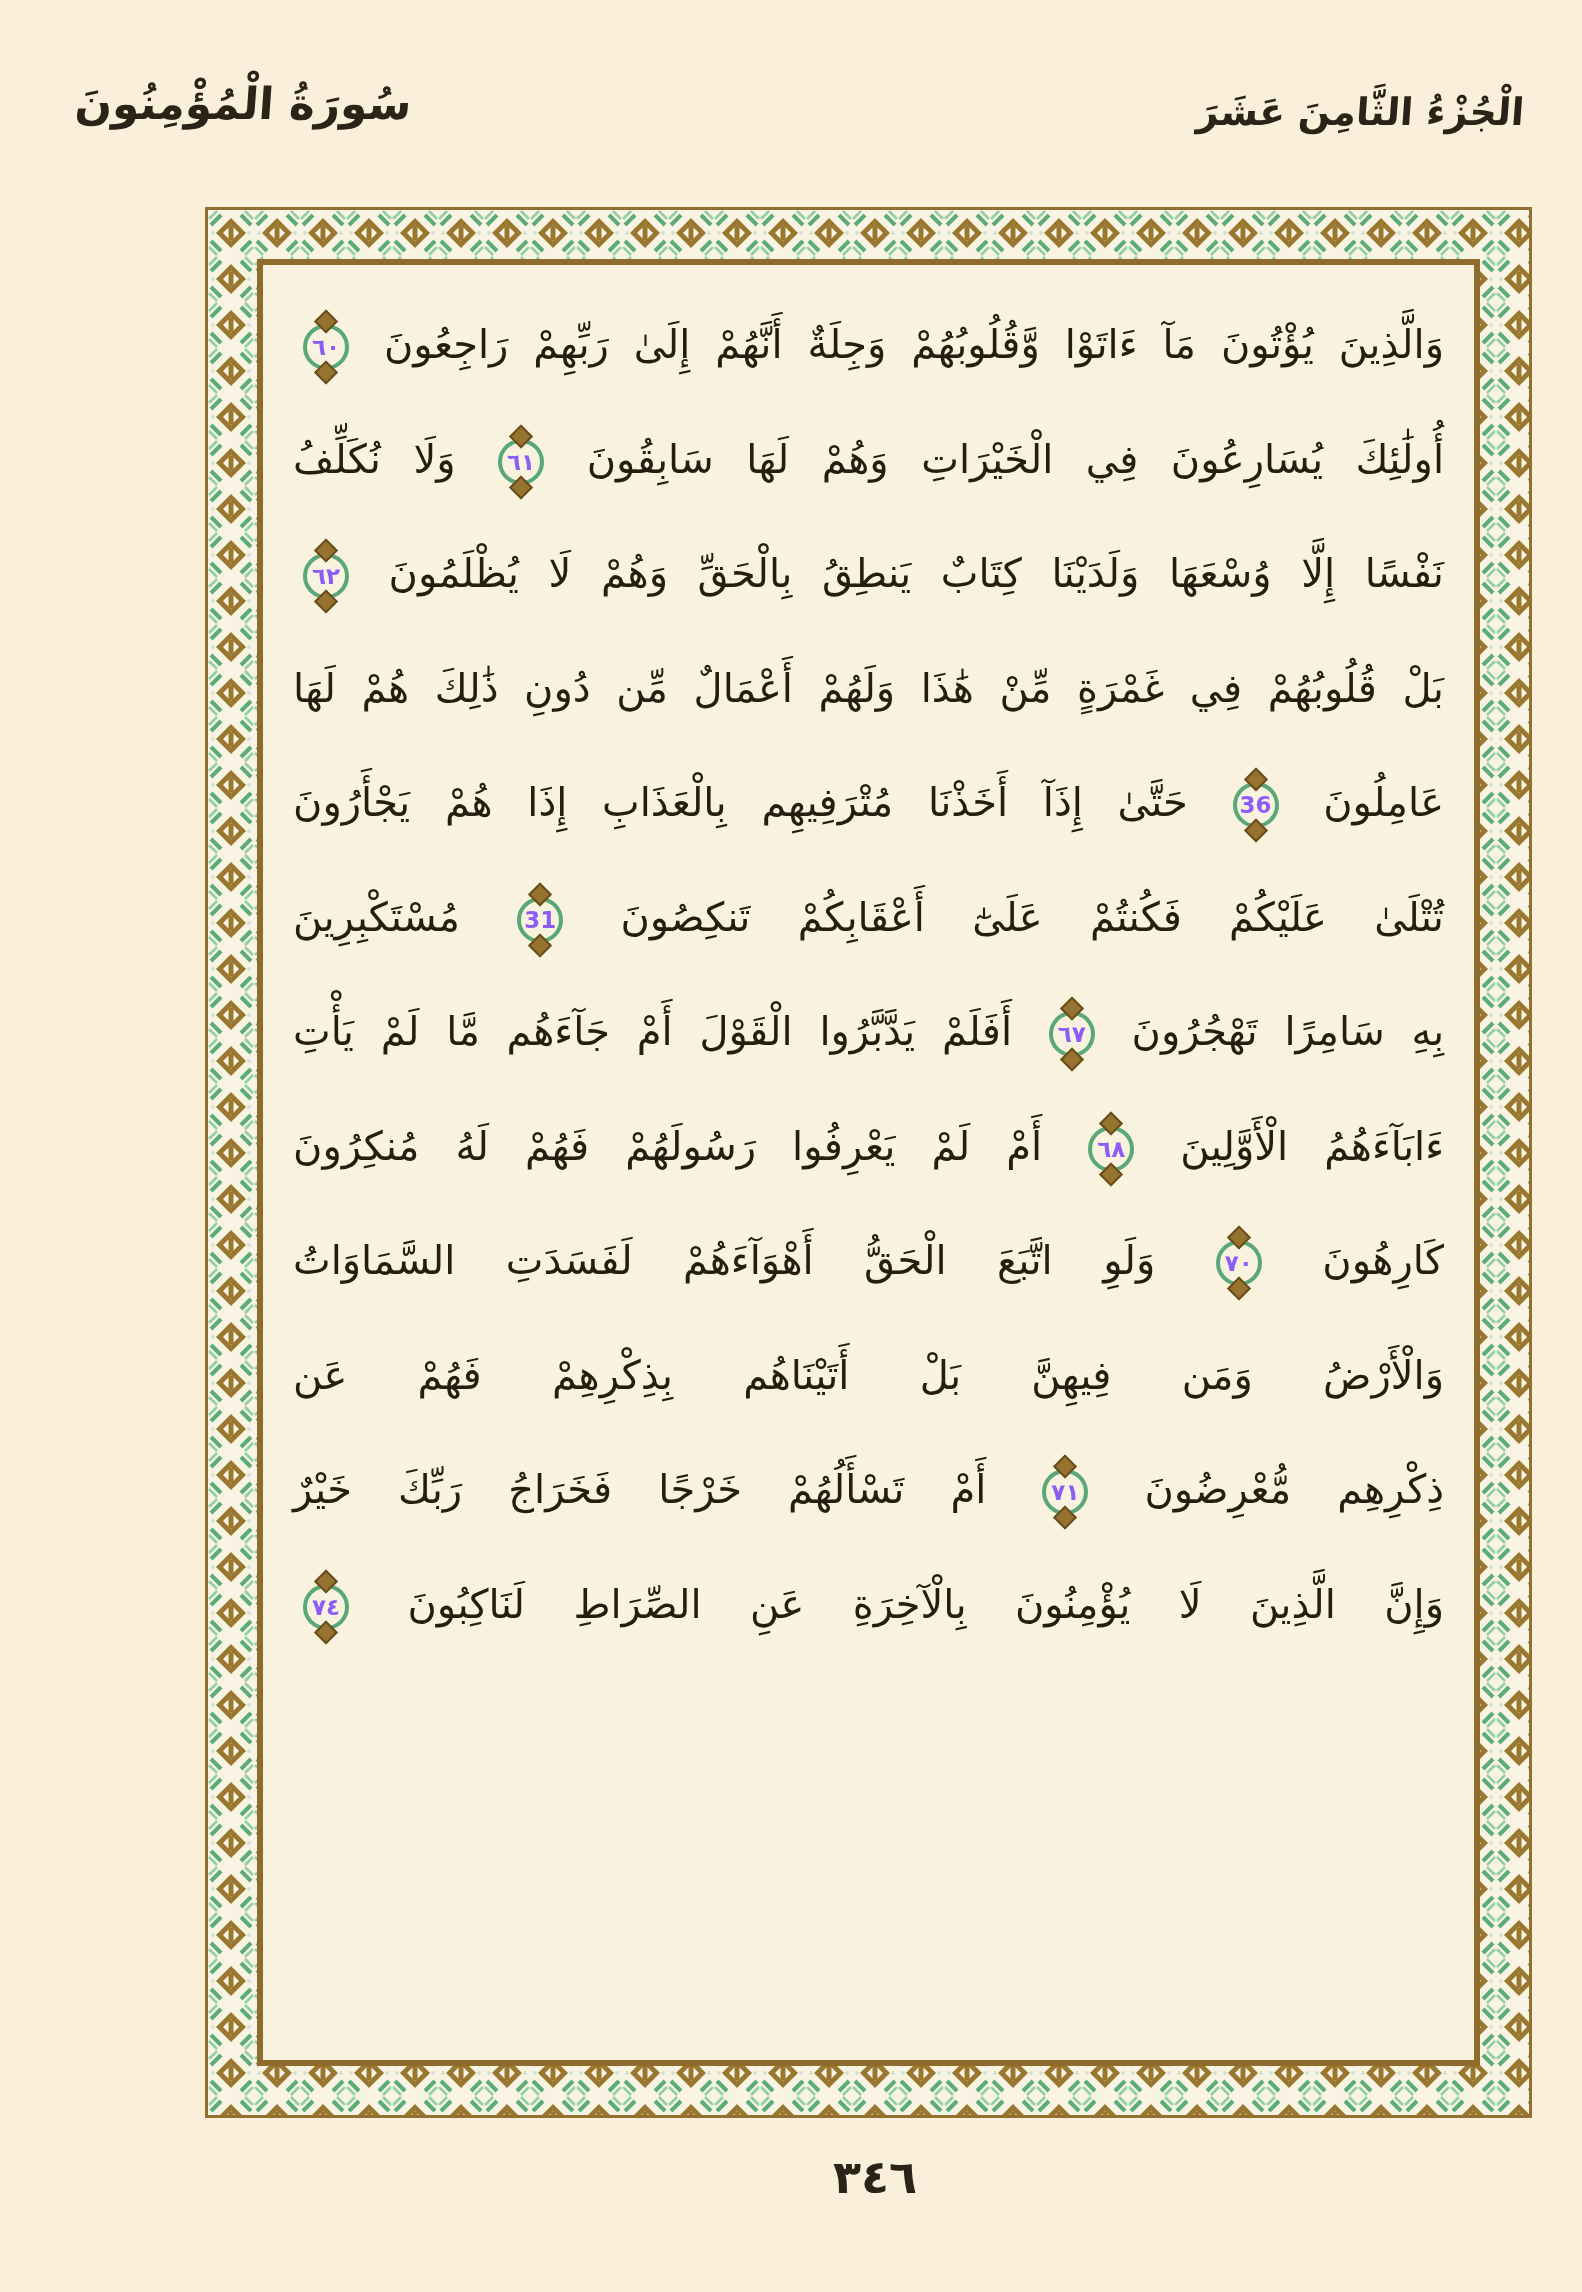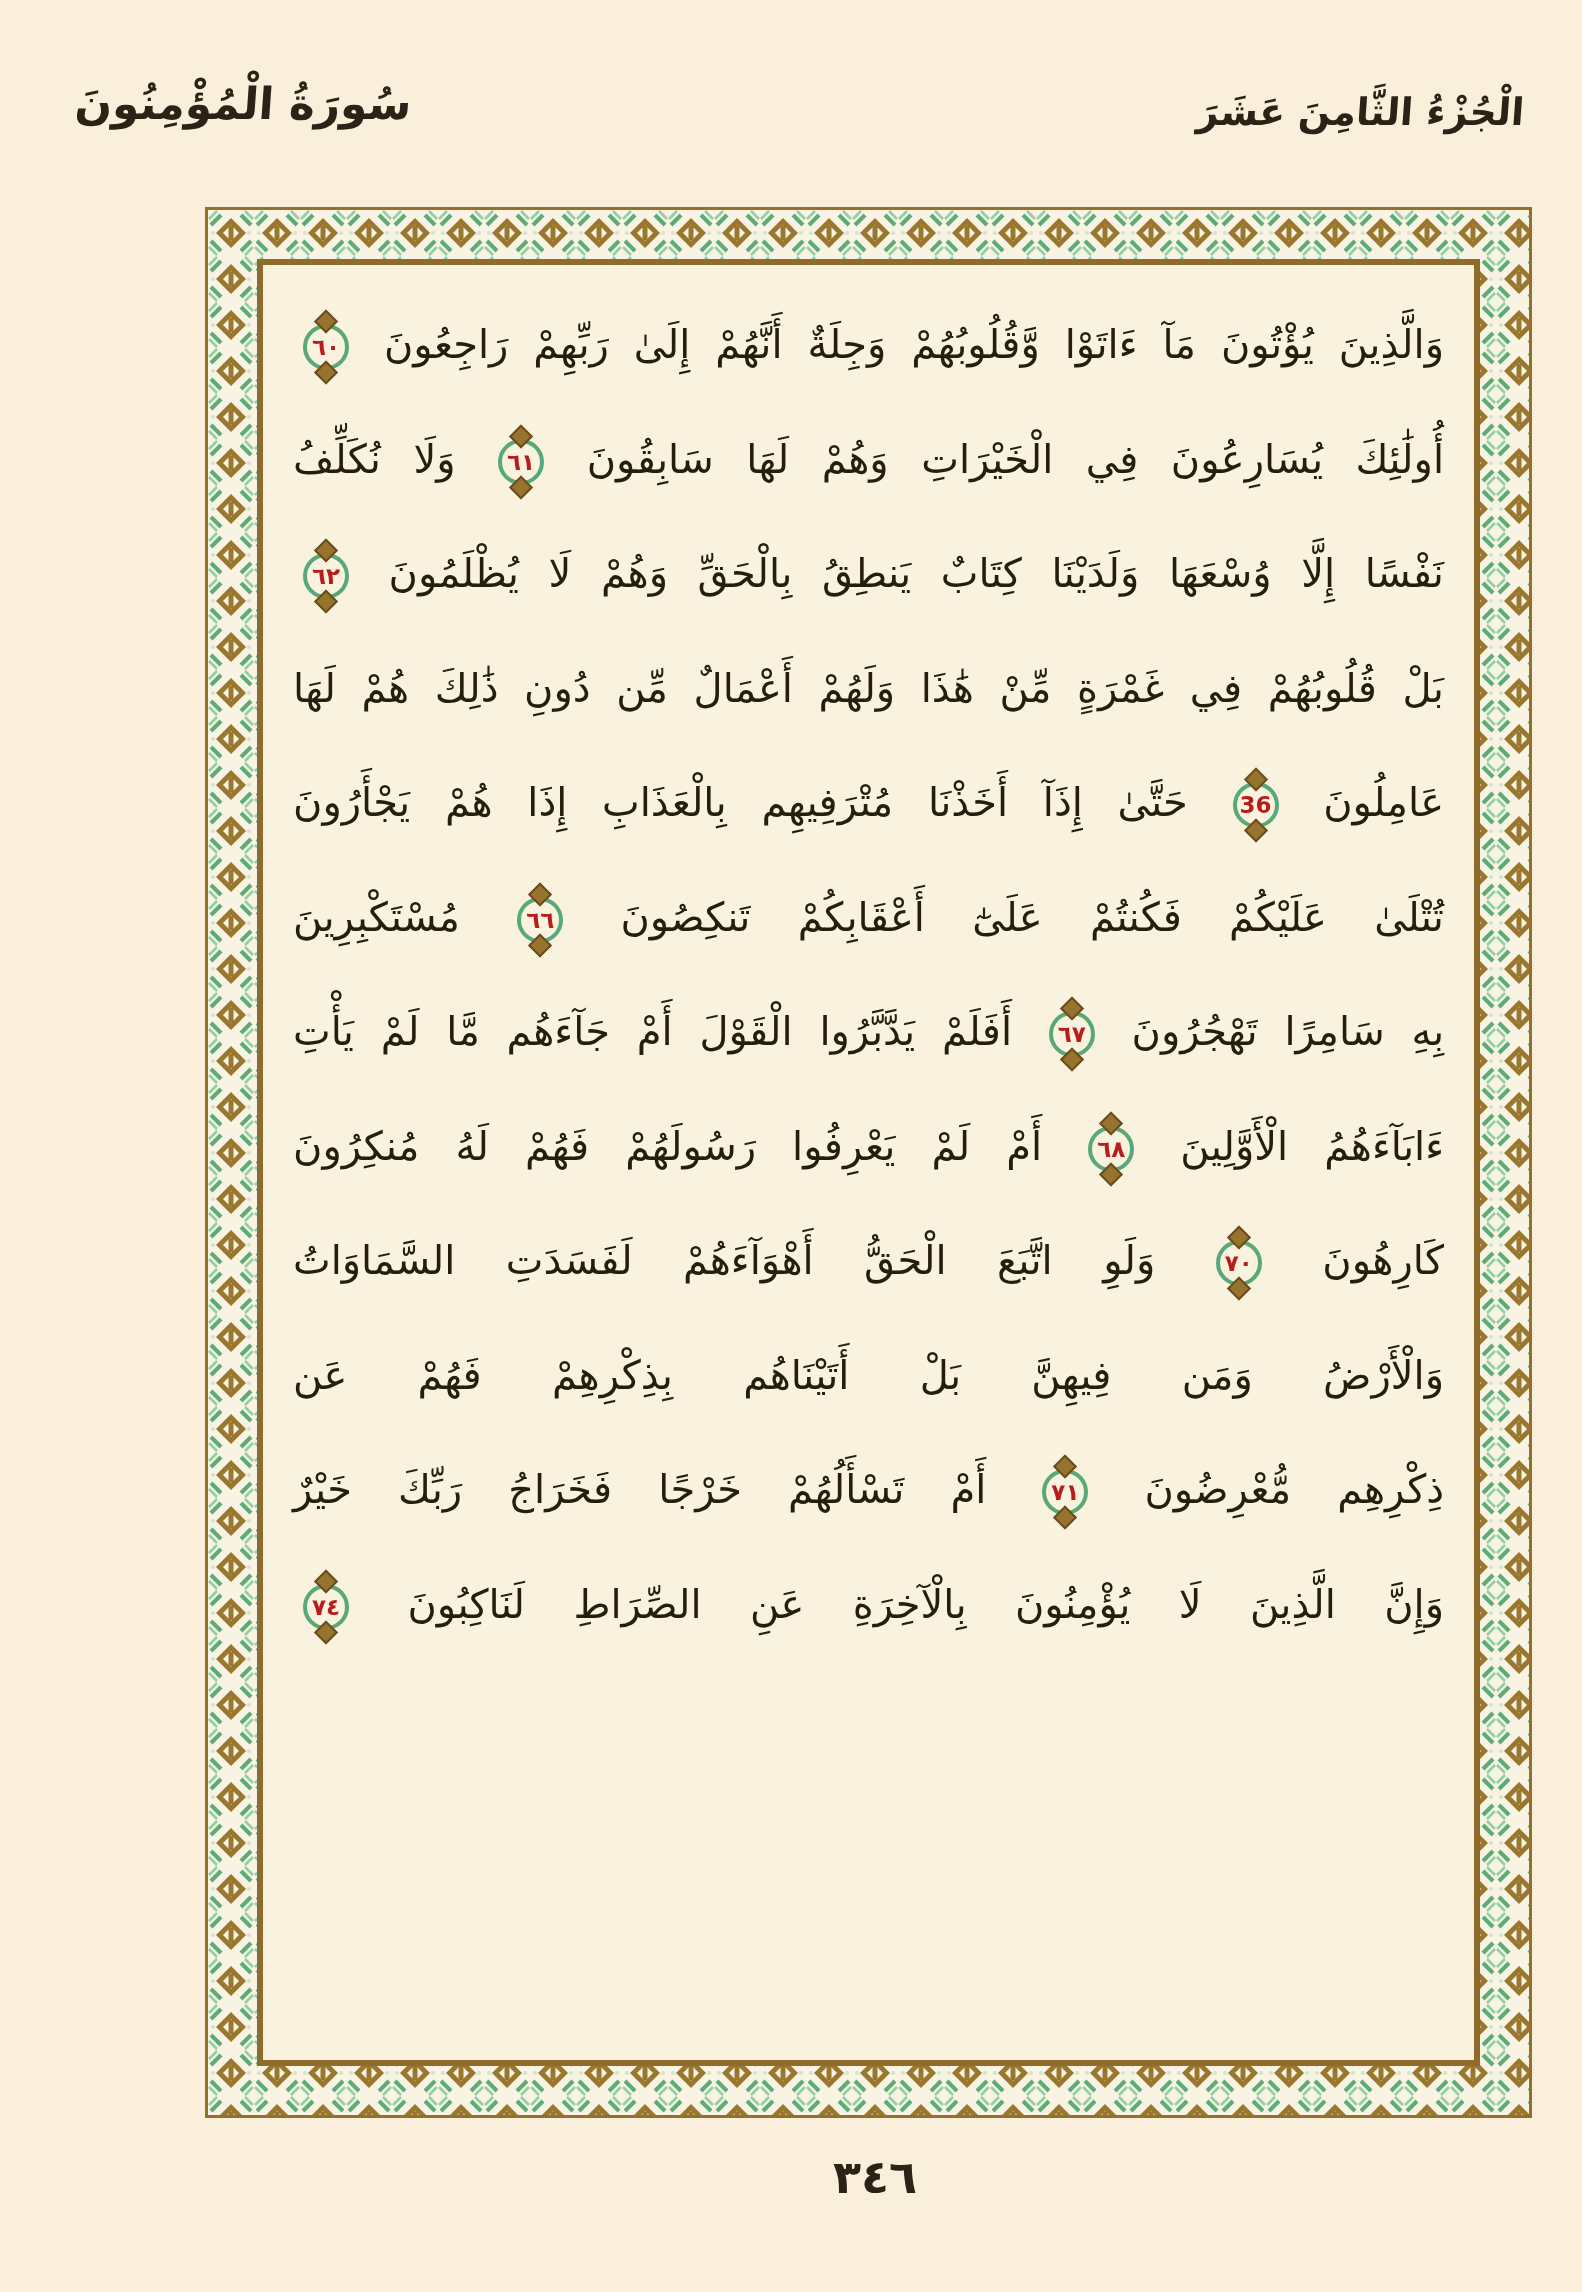--- a/index.html
+++ b/index.html
@@ -35,21 +35,21 @@
     height:114.5px;line-height:114px;font-size:40px;
     text-align:justify;text-align-last:justify;
     color:#241d10;white-space:nowrap;
   }
   .qline .w{display:inline;}
   
   .verse{
     display:inline-flex;align-items:center;justify-content:center;
     width:46px;height:46px;border-radius:50%;
     border:4px solid #58a878;box-sizing:border-box;
-    font-size:23px;font-weight:bold;color:#b91c1c;
+    font-size:23px;font-weight:bold;color:#8b5cf6;
     vertical-align:middle;margin:0 10px;position:relative;
     background:#f8f2de;
   }
   .verse::before,.verse::after{
     content:"";position:absolute;left:50%;
     width:13px;height:13px;background:#96732f;
     border:2px solid #6a4d1c;
     transform:translateX(-50%) rotate(45deg);
   }
   .verse::before{top:-15px;}
@@ -98,21 +98,21 @@
     <rect width="100%" height="100%" fill="url(#tile)"></rect>
   </svg>
 
   <div class="inner-panel">
     <div class="text-area" id="lines">
         <div class="qline"><span class="w">وَالَّذِينَ يُؤْتُونَ مَآ ءَاتَوْا وَّقُلُوبُهُمْ وَجِلَةٌ أَنَّهُمْ إِلَىٰ رَبِّهِمْ رَاجِعُونَ</span> <span class="verse">٦٠</span> </div>
         <div class="qline"><span class="w">أُولَٰئِكَ يُسَارِعُونَ فِي الْخَيْرَاتِ وَهُمْ لَهَا سَابِقُونَ</span> <span class="verse">٦١</span> <span class="w">وَلَا نُكَلِّفُ</span> </div>
         <div class="qline"><span class="w">نَفْسًا إِلَّا وُسْعَهَا وَلَدَيْنَا كِتَابٌ يَنطِقُ بِالْحَقِّ وَهُمْ لَا يُظْلَمُونَ</span> <span class="verse">٦٢</span> </div>
         <div class="qline"><span class="w">بَلْ قُلُوبُهُمْ فِي غَمْرَةٍ مِّنْ هَٰذَا وَلَهُمْ أَعْمَالٌ مِّن دُونِ ذَٰلِكَ هُمْ لَهَا</span> </div>
         <div class="qline"><span class="w">عَامِلُونَ</span> <span class="verse">36</span> <span class="w">حَتَّىٰ إِذَآ أَخَذْنَا مُتْرَفِيهِم بِالْعَذَابِ إِذَا هُمْ يَجْأَرُونَ</span> </div>
-        <div class="qline"><span class="w">تُتْلَىٰ عَلَيْكُمْ فَكُنتُمْ عَلَىٰٓ أَعْقَابِكُمْ تَنكِصُونَ</span> <span class="verse">٦٦</span> <span class="w">مُسْتَكْبِرِينَ</span> </div>
+        <div class="qline"><span class="w">تُتْلَىٰ عَلَيْكُمْ فَكُنتُمْ عَلَىٰٓ أَعْقَابِكُمْ تَنكِصُونَ</span> <span class="verse">31</span> <span class="w">مُسْتَكْبِرِينَ</span> </div>
         <div class="qline"><span class="w">بِهِ سَامِرًا تَهْجُرُونَ</span> <span class="verse">٦٧</span> <span class="w">أَفَلَمْ يَدَّبَّرُوا الْقَوْلَ أَمْ جَآءَهُم مَّا لَمْ يَأْتِ</span> </div>
         <div class="qline"><span class="w">ءَابَآءَهُمُ الْأَوَّلِينَ</span> <span class="verse">٦٨</span> <span class="w">أَمْ لَمْ يَعْرِفُوا رَسُولَهُمْ فَهُمْ لَهُ مُنكِرُونَ</span> </div>
         <div class="qline"><span class="w">كَارِهُونَ</span> <span class="verse">٧٠</span> <span class="w">وَلَوِ اتَّبَعَ الْحَقُّ أَهْوَآءَهُمْ لَفَسَدَتِ السَّمَاوَاتُ</span> </div>
         <div class="qline"><span class="w">وَالْأَرْضُ وَمَن فِيهِنَّ بَلْ أَتَيْنَاهُم بِذِكْرِهِمْ فَهُمْ عَن</span> </div>
         <div class="qline"><span class="w">ذِكْرِهِم مُّعْرِضُونَ</span> <span class="verse">٧١</span> <span class="w">أَمْ تَسْأَلُهُمْ خَرْجًا فَخَرَاجُ رَبِّكَ خَيْرٌ</span> </div>
         <div class="qline"><span class="w">وَإِنَّ الَّذِينَ لَا يُؤْمِنُونَ بِالْآخِرَةِ عَنِ الصِّرَاطِ لَنَاكِبُونَ</span> <span class="verse">٧٤</span> </div>
       </div>
   </div>
 </div>
 

